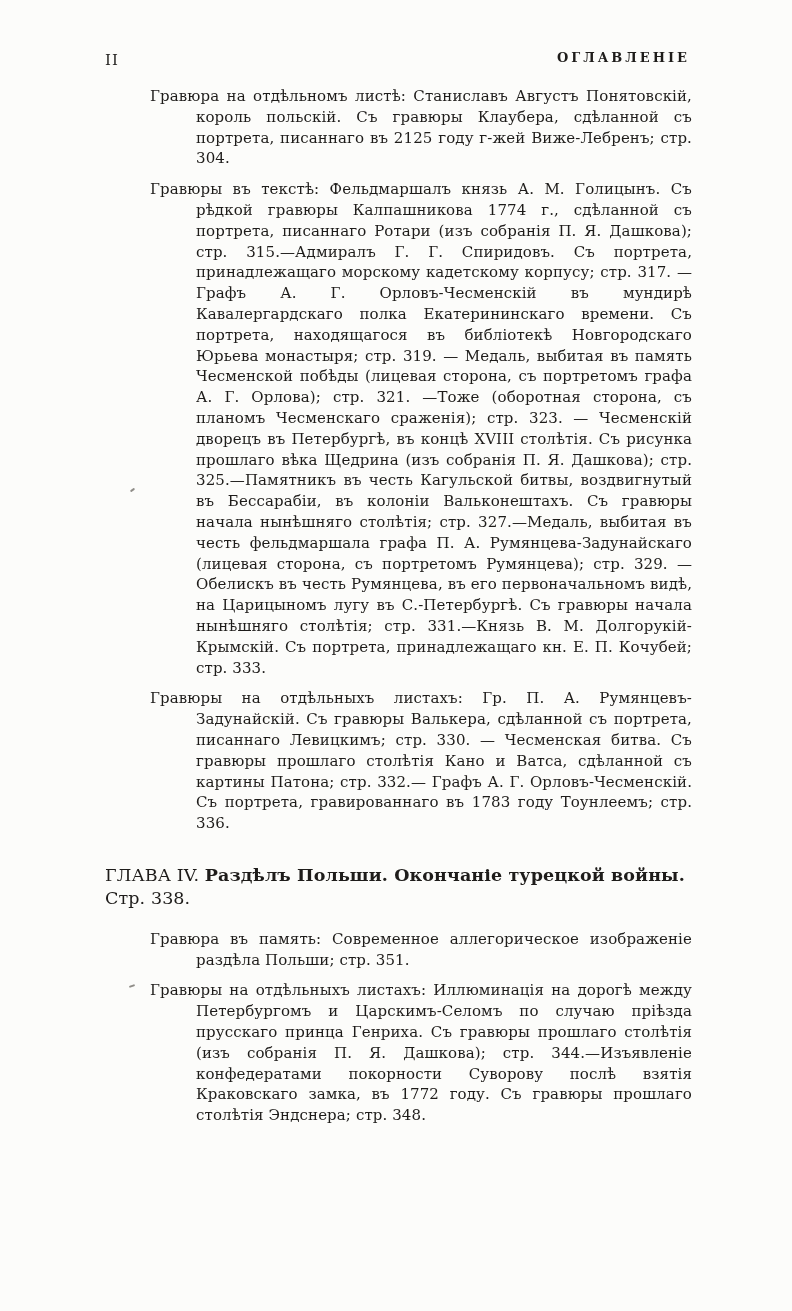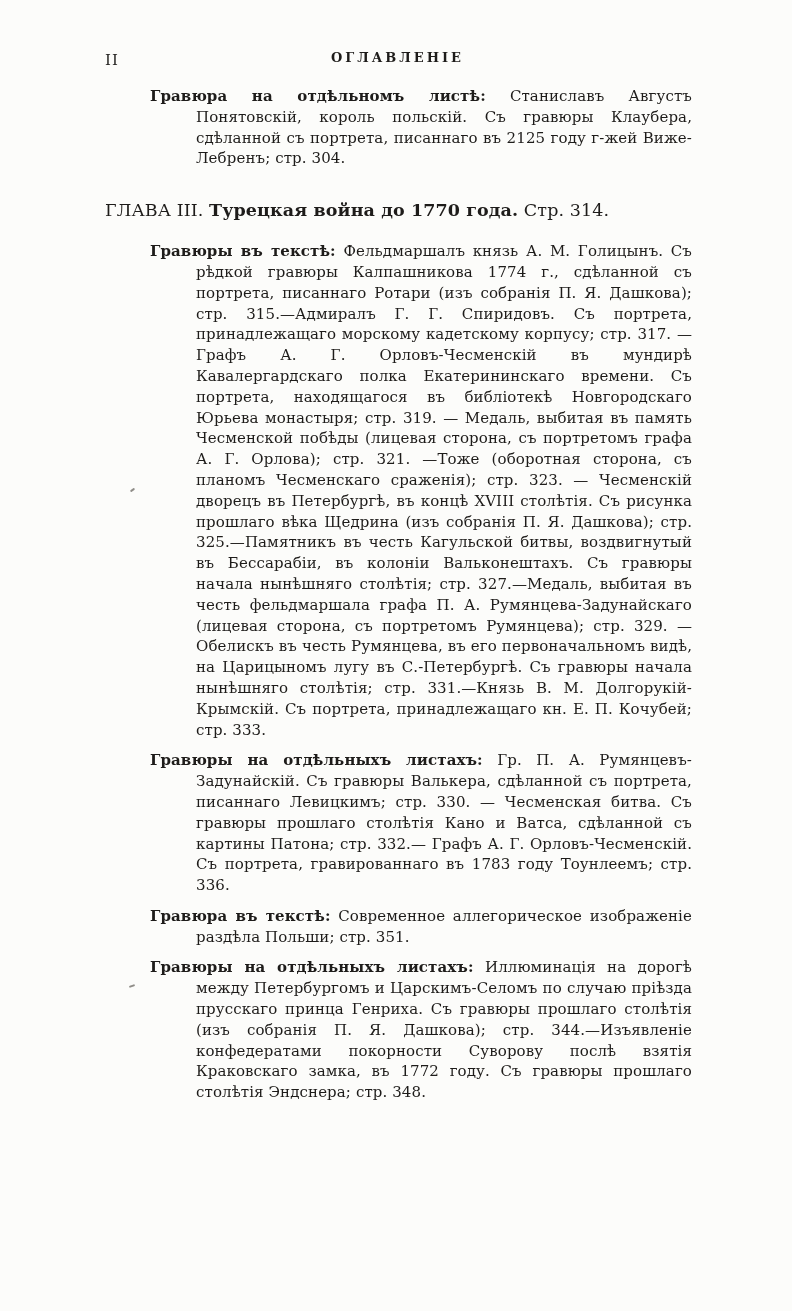--- a/index.html
+++ b/index.html
@@ -23,21 +23,21 @@
   }
   .page-num {
     position: absolute;
     left: 0; top: 1px;
     font-size: 15px;
     letter-spacing: 1px;
   }
   .page-header {
     position: absolute;
     left: 0; right: 0; top: 0;
-    text-align: center;
+    text-align: right;
     font-size: 13px;
     font-weight: bold;
     letter-spacing: 3px;
   }
   .text-block {
     margin: 16px 100px 0 105px;
     font-size: 15px;
     line-height: 20.8px;
     text-align: justify;
     letter-spacing: 0.1px;
@@ -46,21 +46,21 @@
     margin: 0 0 0 45px;
     padding-left: 46px;
     text-indent: -46px;
   }
   .entry.cont {
     margin-left: 91px;
     padding-left: 0;
     text-indent: 0;
   }
   .entry + .entry { margin-top: 10px; }
-  .entry b.lead { font-weight: bold; }
+  .entry b.lead { font-weight: normal; }
   .chapter {
     margin: 30px 0 19px 0;
     font-size: 17.5px;
     font-weight: normal;
     line-height: 23px;
     text-align: left;
     text-indent: 0;
   }
   .chapter b { font-weight: bold; }
   .scan-mark {
@@ -81,25 +81,25 @@
   </div>
 
   <div class="scan-mark mark-1"></div>
   <div class="scan-mark mark-2"></div>
 
   <div class="text-block">
 
 
     <p class="entry"><b class="lead">Гравюра на отдѣльномъ листѣ:</b> <span>Станиславъ Августъ Понятовскій, король польскій. Съ гравюры Клаубера, сдѣланной съ портрета, писаннаго въ 2125 году г-жей Виже-Лебренъ; стр. 304.</span></p>
 
-    <h2 class="chapter"><span>ГЛАВА III.</span> <b>Турецкая война до 1770 года.</b> <span>Стр. 314.</span></h2>
 
     <p class="entry"><b class="lead">Гравюры въ текстѣ:</b> <span>Фельдмаршалъ князь А. М. Голицынъ. Съ рѣдкой гравюры Калпашникова 1774 г., сдѣланной съ портрета, писаннаго Ротари (изъ собранія П. Я. Дашкова); стр. 315.—Адмиралъ Г. Г. Спиридовъ. Съ портрета, принадлежащаго морскому кадетскому корпусу; стр. 317. — Графъ А. Г. Орловъ-Чесменскій въ мундирѣ Кавалергардскаго полка Екатерининскаго времени. Съ портрета, находящагося въ библіотекѣ Новгородскаго Юрьева монастыря; стр. 319. — Медаль, выбитая въ память Чесменской побѣды (лицевая сторона, съ портретомъ графа А. Г. Орлова); стр. 321. —Тоже (оборотная сторона, съ планомъ Чесменскаго сраженія); стр. 323. — Чесменскій дворецъ въ Петербургѣ, въ концѣ XVIII столѣтія. Съ рисунка прошлаго вѣка Щедрина (изъ собранія П. Я. Дашкова); стр. 325.—Памятникъ въ честь Кагульской битвы, воздвигнутый въ Бессарабіи, въ колоніи Вальконештахъ. Съ гравюры начала нынѣшняго столѣтія; стр. 327.—Медаль, выбитая въ честь фельдмаршала графа П. А. Румянцева-Задунайскаго (лицевая сторона, съ портретомъ Румянцева); стр. 329. — Обелискъ въ честь Румянцева, въ его первоначальномъ видѣ, на Царицыномъ лугу въ С.-Петербургѣ. Съ гравюры начала нынѣшняго столѣтія; стр. 331.—Князь В. М. Долгорукій-Крымскій. Съ портрета, принадлежащаго кн. Е. П. Кочубей; стр. 333.</span></p>
 
     <p class="entry"><b class="lead">Гравюры на отдѣльныхъ листахъ:</b> <span>Гр. П. А. Румянцевъ-Задунайскій. Съ гравюры Валькера, сдѣланной съ портрета, писаннаго Левицкимъ; стр. 330. — Чесменская битва. Съ гравюры прошлаго столѣтія Кано и Ватса, сдѣланной съ картины Патона; стр. 332.— Графъ А. Г. Орловъ-Чесменскій. Съ портрета, гравированнаго въ 1783 году Тоунлеемъ; стр. 336.</span></p>
 
+    <h2 class="chapter"><span>ГЛАВА IV.</span> <b>Раздѣлъ Польши. Окончаніе турецкой войны.</b> <span>Стр. 338.</span></h2>
 
-    <p class="entry"><b class="lead">Гравюра въ текстѣ:</b> <span>Современное аллегорическое изображеніе раздѣла Польши; стр. 351.</span></p>
+    <p class="entry"><b class="lead">Гравюра въ память:</b> <span>Современное аллегорическое изображеніе раздѣла Польши; стр. 351.</span></p>
 
     <p class="entry"><b class="lead">Гравюры на отдѣльныхъ листахъ:</b> <span>Иллюминація на дорогѣ между Петербургомъ и Царскимъ-Селомъ по случаю пріѣзда прусскаго принца Генриха. Съ гравюры прошлаго столѣтія (изъ собранія П. Я. Дашкова); стр. 344.—Изъявленіе конфедератами покорности Суворову послѣ взятія Краковскаго замка, въ 1772 году. Съ гравюры прошлаго столѣтія Эндснера; стр. 348.</span></p>
 
   </div>
 </div>
 
 </body></html>

